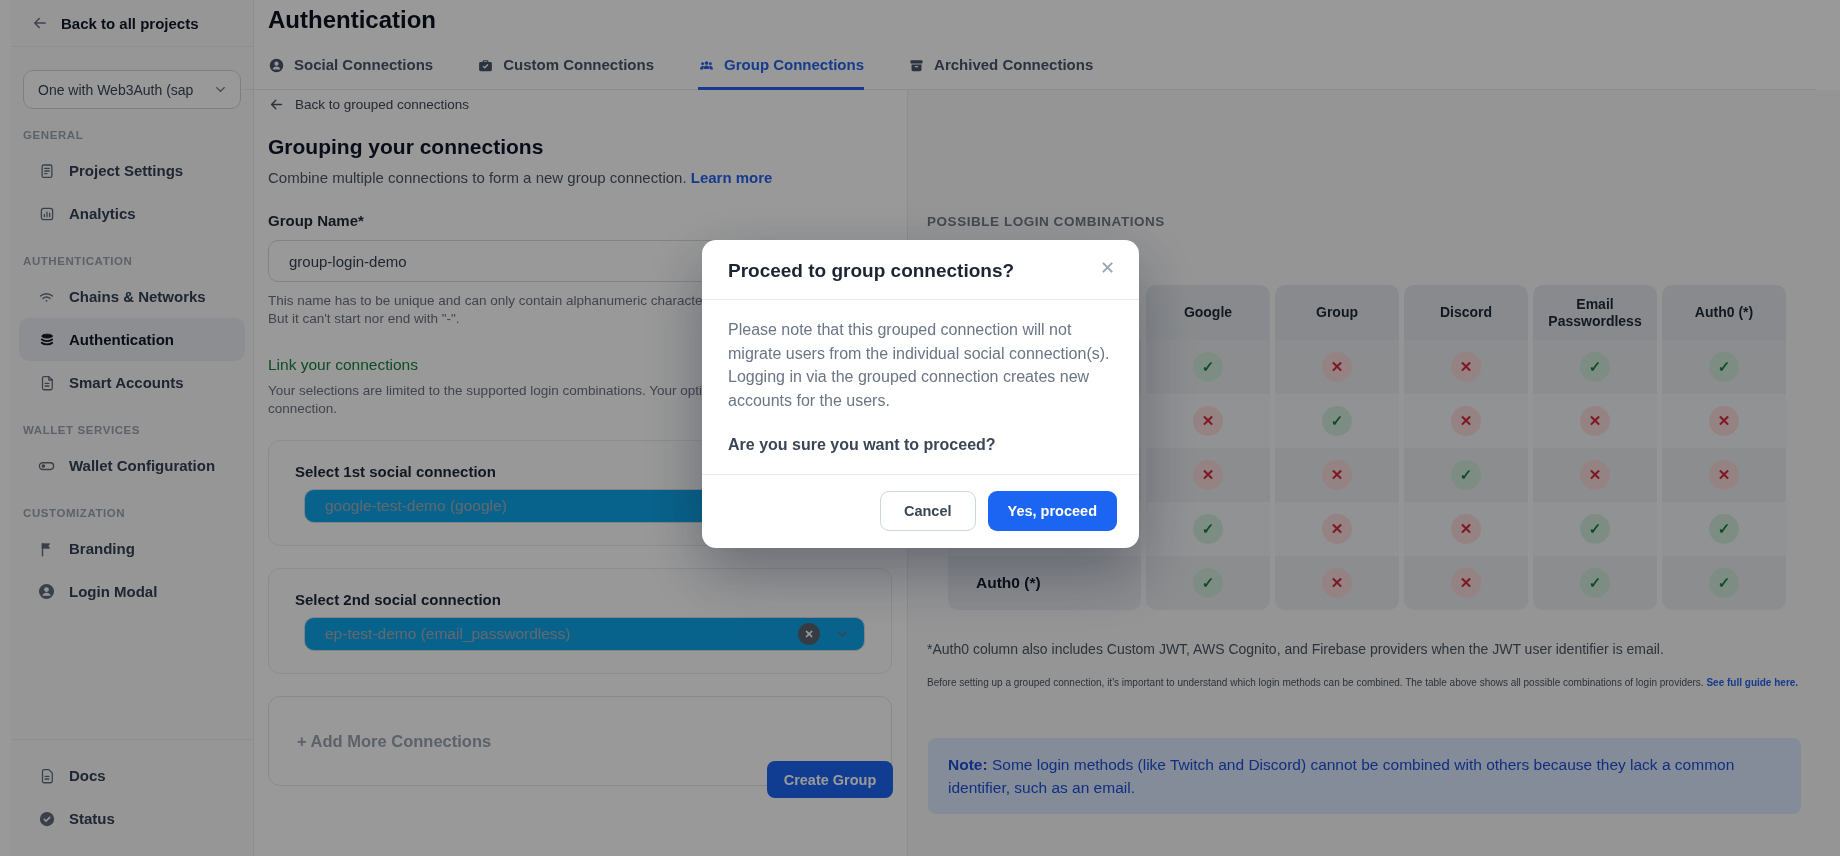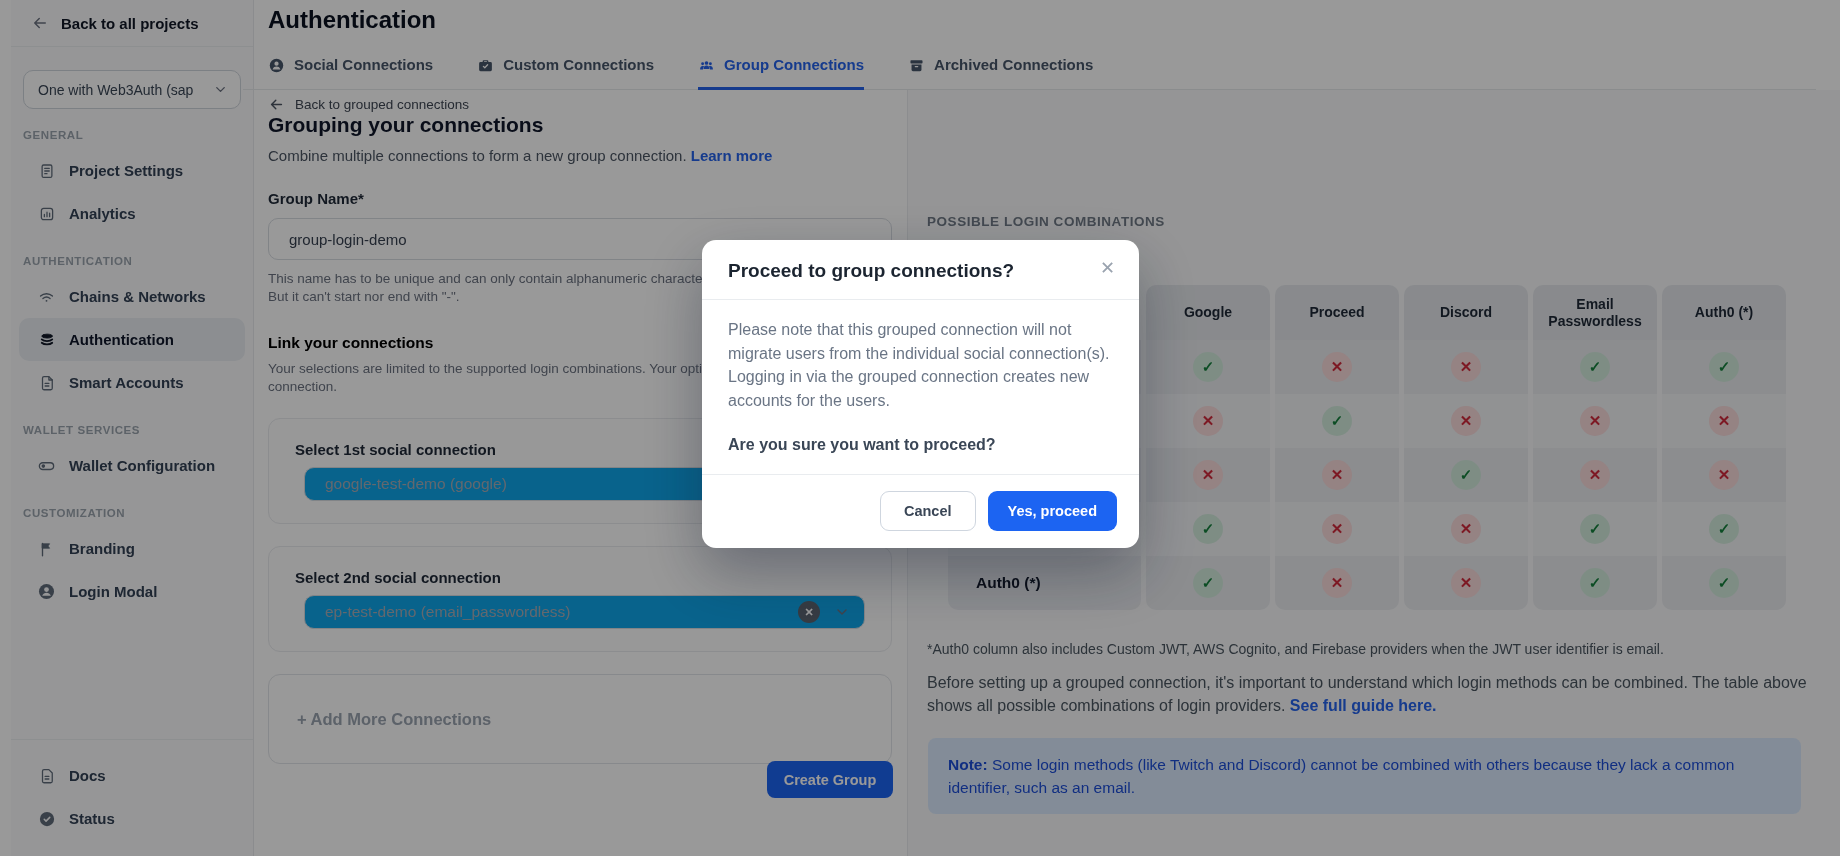--- a/index.html
+++ b/index.html
@@ -22,29 +22,29 @@
 
   
   .page-title { position:absolute; left:268px; top:6px; font-size:24px; font-weight:800; color:#0b1220; }
   .tabbar { position:absolute; left:243px; top:48px; width:1573px; height:42px; border-bottom:1px solid #e7e9ec; padding:8px 0 0 25px; display:flex; gap:44px; background:transparent; }
   .tab { display:flex; align-items:flex-start; gap:9px; font-size:15px; font-weight:700; color:#475569; padding-bottom:13px; cursor:pointer; }
   .tab svg { margin-top:1px; }
   .tab.active { color:#2563eb; border-bottom:3px solid #2563eb; margin-bottom:-1px; }
 
   
   .form-col { position:absolute; left:268px; top:96px; width:624px; }
-  .back-link { display:flex; align-items:center; gap:10px; font-size:13.5px; font-weight:500; color:#3f4754; cursor:pointer; }
+  .back-link { display:flex; align-items:center; gap:10px; font-size:13.5px; font-weight:500; color:#3f4754; cursor:pointer; margin-bottom:22px; }
   .back-link svg { color:#4b5563; }
   .form-h1 { font-size:21px; font-weight:800; color:#0f172a; margin-bottom:10px; }
   .form-sub { font-size:15px; color:#4b5563; margin-bottom:26px; }
   .form-sub a { color:#2563eb; font-weight:600; text-decoration:none; cursor:pointer; }
   .field-label { font-size:15px; font-weight:700; color:#1f2937; margin-bottom:11px; }
   .text-input { width:624px; height:42px; border:1px solid #d8dce2; border-radius:10px; background:#ffffff; padding:0 20px; font-size:15px; color:#374151; font-family:"Liberation Sans", sans-serif; outline:none; }
   .help-text { margin-top:10px; font-size:13.5px; line-height:18px; color:#6b7280; white-space:nowrap; overflow:hidden; }
-  .link-head { margin-top:28px; font-size:15.5px; font-weight:700; color:#000000; margin-bottom:8px; }
+  .link-head { margin-top:28px; font-size:15.5px; font-weight:400; color:#15803d; margin-bottom:8px; }
   .link-desc { font-size:13.5px; line-height:18px; color:#6b7280; white-space:nowrap; overflow:hidden; }
   .conn-card { margin-top:22px; background:#fdfdfe; border:1px solid #e9ebee; border-radius:12px; padding:22px 26px; }
   .conn-card .field-label { margin-bottom:9px; }
   .select-box { position:relative; height:34px; border:1px solid #d8dce2; border-radius:10px; background:#0ea5e9; display:flex; align-items:center;margin-left:9px; }
   .select-box input { border:none; outline:none; background:transparent; flex:1; height:100%; padding:0 20px; font-size:15.5px; color:#374151; font-family:"Liberation Sans", sans-serif; }
   .select-box input::placeholder { color:#a6adb8; }
   .clear-btn { width:22px; height:22px; border-radius:50%; background:#5b6470; color:#ffffff; display:inline-flex; align-items:center; justify-content:center; font-size:11px; font-weight:700; margin-right:14px; cursor:pointer; flex:0 0 auto; }
   .select-chevron { color:#6b7280; margin-right:14px; cursor:pointer; display:inline-flex; flex:0 0 auto; }
   .add-more { margin-top:22px; height:90px; border:1px solid #e2e5e9; border-radius:12px; display:flex; align-items:center; padding-left:28px; font-size:16.5px; font-weight:600; color:#9aa3b0; cursor:pointer; background:transparent; width:624px; font-family:"Liberation Sans", sans-serif; }
   .create-group { position:absolute; left:767px; top:761px; width:126px; height:37px; border:none; border-radius:8px; background:#1c64f2; color:#ffffff; font-size:14.5px; font-weight:700; cursor:pointer; font-family:"Liberation Sans", sans-serif; }
@@ -57,21 +57,21 @@
   .ct-head { height:55px; background:#e4e7eb; border-radius:10px 10px 0 0; font-size:14px; font-weight:700; color:#1f2937; text-align:center; line-height:17px; padding:0 6px; }
   .ct-row { height:54px; }
   .ct-label { justify-content:flex-start; padding-left:28px; font-size:15.5px; font-weight:700; color:#111827; }
   .bg-a { background:#e9ebef; }
   .bg-b { background:#f2f3f6; }
   .rb { border-radius:0 0 10px 10px; }
   .mark { width:30px; height:30px; border-radius:50%; display:inline-flex; align-items:center; justify-content:center; font-size:15px; font-weight:700; }
   .mark-yes { background:#d3ecdd; color:#15803d; }
   .mark-no  { background:#f8dada; color:#d02b3c; }
   .footnote { position:absolute; left:19px; top:549px; width:880px; font-size:14px; color:#4a5560; line-height:20px; }
-  .guide { position:absolute; left:19px; top:581px; width:880px; font-size:16px; color:#4a5560; line-height:23px; }
+  .guide { position:absolute; left:19px; top:581px; width:880px; font-size:10px; color:#4a5560; line-height:23px; }
   .guide a { color:#2563eb; font-weight:600; text-decoration:none; cursor:pointer; }
   .note-box { position:absolute; left:20px; top:648px; width:873px; border-radius:8px; background:#dbeafe; padding:15px 20px; font-size:15.5px; line-height:23px; color:#1d4ed8; }
   .note-box b { font-weight:700; }
 
   
   .overlay { position:fixed; inset:0; background:rgba(0,0,0,0.40); z-index:50; }
   .modal { position:fixed; left:702px; top:240px; width:437px; z-index:60; background:#ffffff; border-radius:14px; box-shadow:0 24px 60px rgba(15,23,42,.35); }
   .modal-head { position:relative; padding:20px 26px 17px 26px; }
   .modal-title { font-size:19px; font-weight:800; color:#1b2430; }
   .modal-close { position:absolute; right:20px; top:15px; font-size:18px; color:#9aa3af; cursor:pointer; line-height:1; padding:4px; }
@@ -311,21 +311,21 @@
 
 <button class="create-group">Create Group</button>
 
 <div class="right-panel">
   <div class="combos-title">POSSIBLE LOGIN COMBINATIONS</div>
 
   <div class="combo-table">
 
     <div class="ct-cell ct-head" style="background:transparent;"></div>
     <div class="ct-cell ct-head">Google</div>
-    <div class="ct-cell ct-head">Proceed</div>
+    <div class="ct-cell ct-head">Group</div>
     <div class="ct-cell ct-head">Discord</div>
     <div class="ct-cell ct-head" style="max-width:125px;">Email Passwordless</div>
     <div class="ct-cell ct-head">Auth0 (*)</div>
 
     <div class="ct-cell ct-row ct-label bg-a"></div>
     <div class="ct-cell ct-row bg-a">
         <span class="mark mark-yes">✓</span>
       </div>
     <div class="ct-cell ct-row bg-a">
         <span class="mark mark-no">✕</span>

